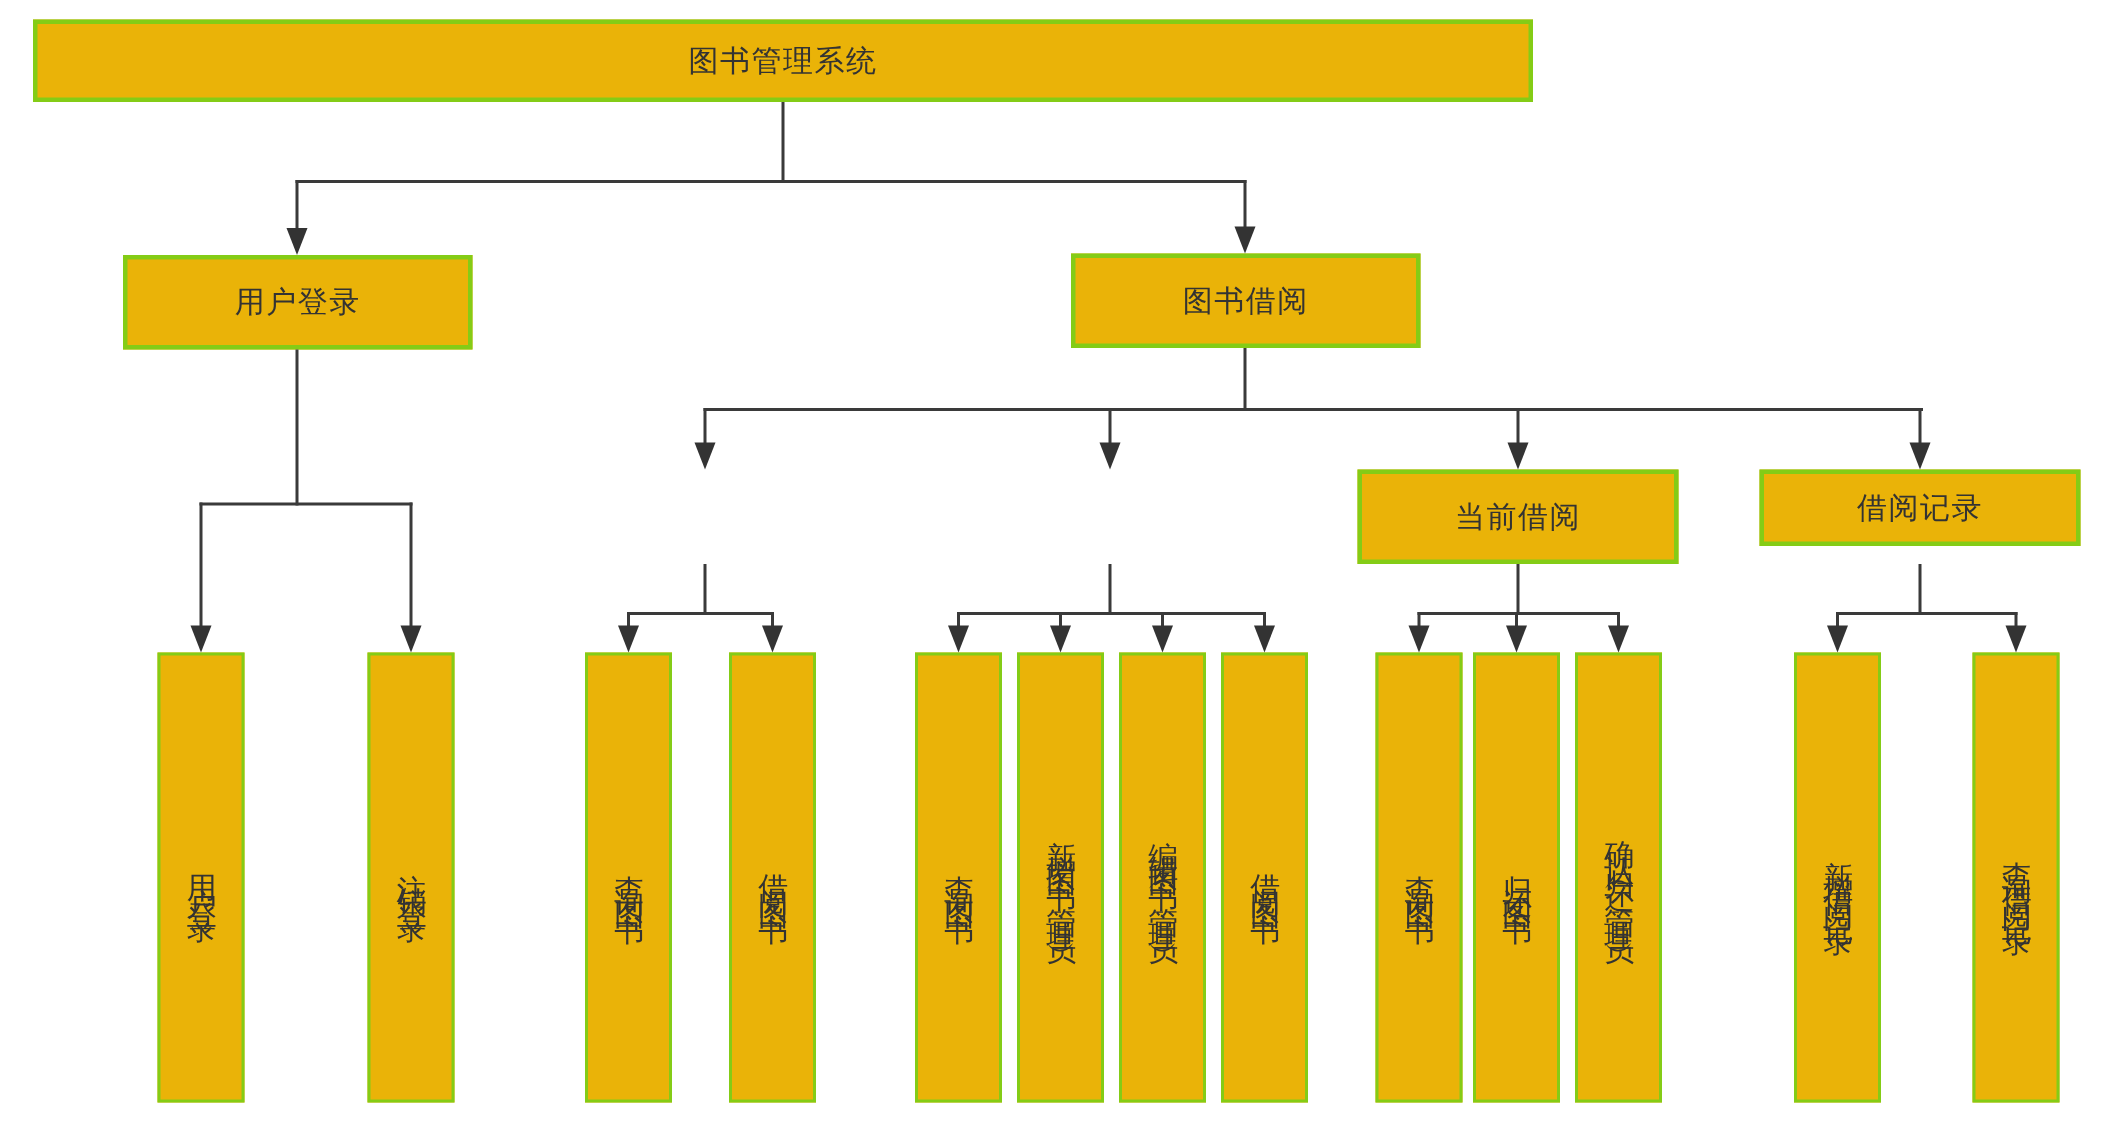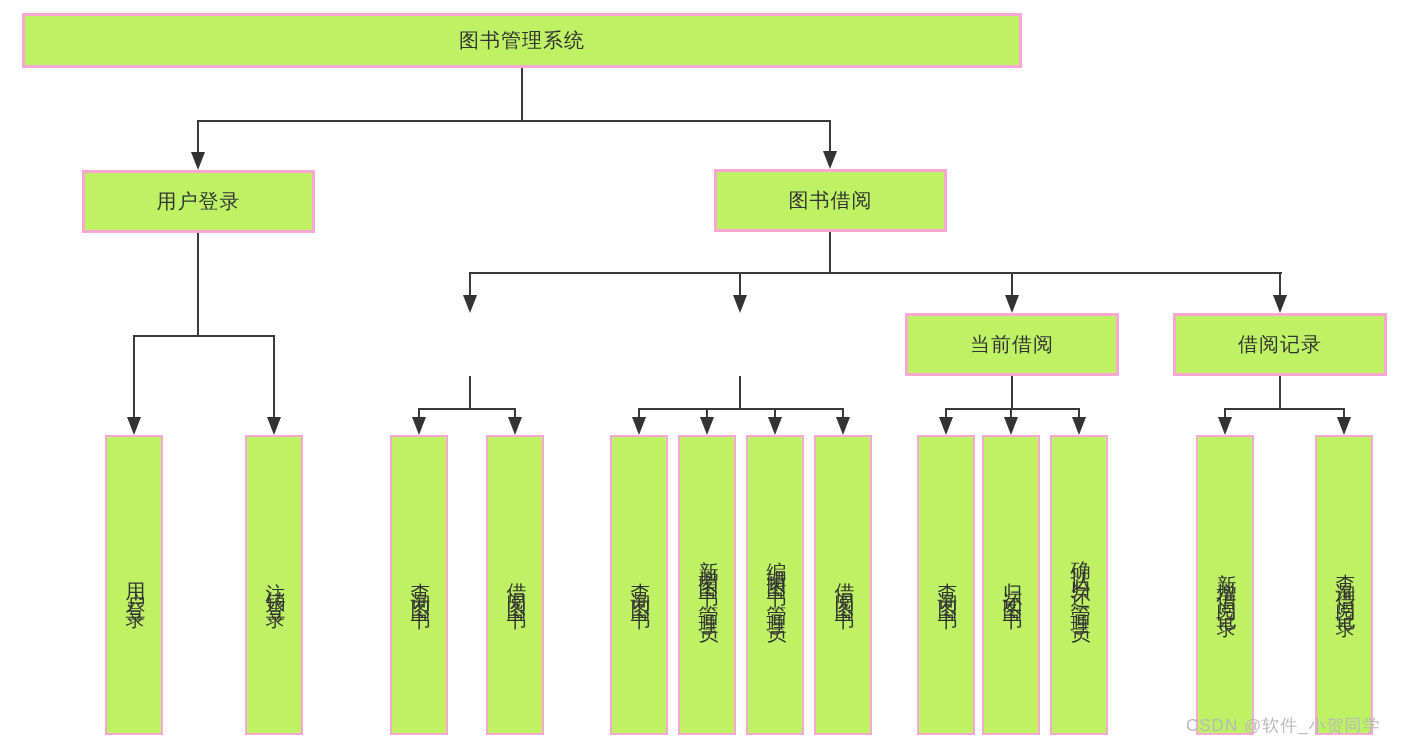--- a/index.html
+++ b/index.html
@@ -7,29 +7,28 @@
     position:relative;
     width:1405px;height:747px;
     background:#ffffff;
     overflow:hidden;
     font-family:"Liberation Sans","DejaVu Sans",sans-serif;
     color:#333333;
   }
   .node{
     position:absolute;
     box-sizing:border-box;
-    border:3px solid #f9a8d4;
-    background:#bef264;
+    border:3px solid #84cc16;
+    background:#eab308;
     display:flex;
     align-items:center;
     justify-content:center;
     font-size:20px;
     letter-spacing:1px;
     color:#333333;
-    font-family:Liberation Mono, monospace;
   }
   .leaf{
     border-width:2px;
     writing-mode:vertical-rl;
     letter-spacing:9px;
     font-size:20px;
     line-height:1;
   }
   .hline,.vline{position:absolute;background:#3a3a3a;}
   .hline{height:2px;}
@@ -53,21 +52,21 @@
 <body>
 
 <div id="canvas">
 
   <div class="node" style="left:22px;top:13px;width:1000px;height:55px;">图书管理系统</div>
 
   <div class="node" style="left:82px;top:170px;width:233px;height:63px;">用户登录</div>
   <div class="node" style="left:714px;top:169px;width:233px;height:63px;">图书借阅</div>
 
   <div class="node" style="left:905px;top:313px;width:214px;height:63px;">当前借阅</div>
-  <div class="node" style="left:1173px;top:313px;width:214px;height:63px;">借阅记录</div>
+  <div class="node" style="left:1173px;top:313px;width:214px;height:51px;">借阅记录</div>
 
   <div class="node leaf" style="left:105px;top:435px;width:58px;height:300px;">用户登录</div>
   <div class="node leaf" style="left:245px;top:435px;width:58px;height:300px;">注销登录</div>
 
   <div class="node leaf" style="left:390px;top:435px;width:58px;height:300px;">查询图书</div>
   <div class="node leaf" style="left:486px;top:435px;width:58px;height:300px;">借阅图书</div>
 
   <div class="node leaf" style="left:610px;top:435px;width:58px;height:300px;">查询图书</div>
   <div class="node leaf" style="left:678px;top:435px;width:58px;height:300px;">新增图书（管理员）</div>
   <div class="node leaf" style="left:746px;top:435px;width:58px;height:300px;">编辑图书（管理员）</div>
@@ -132,15 +131,14 @@
   <div class="vline" style="left:1078px;top:408px;height:11px;"></div>
   <div class="arrow" style="left:1072px;top:417px;"></div>
 
   <div class="vline" style="left:1279px;top:376px;height:34px;"></div>
   <div class="hline" style="left:1224px;top:408px;width:121px;"></div>
   <div class="vline" style="left:1224px;top:408px;height:11px;"></div>
   <div class="arrow" style="left:1218px;top:417px;"></div>
   <div class="vline" style="left:1343px;top:408px;height:11px;"></div>
   <div class="arrow" style="left:1337px;top:417px;"></div>
 
-  <div class="watermark">CSDN @软件_小贺同学</div>
 
 </div>
 
 </body></html>

